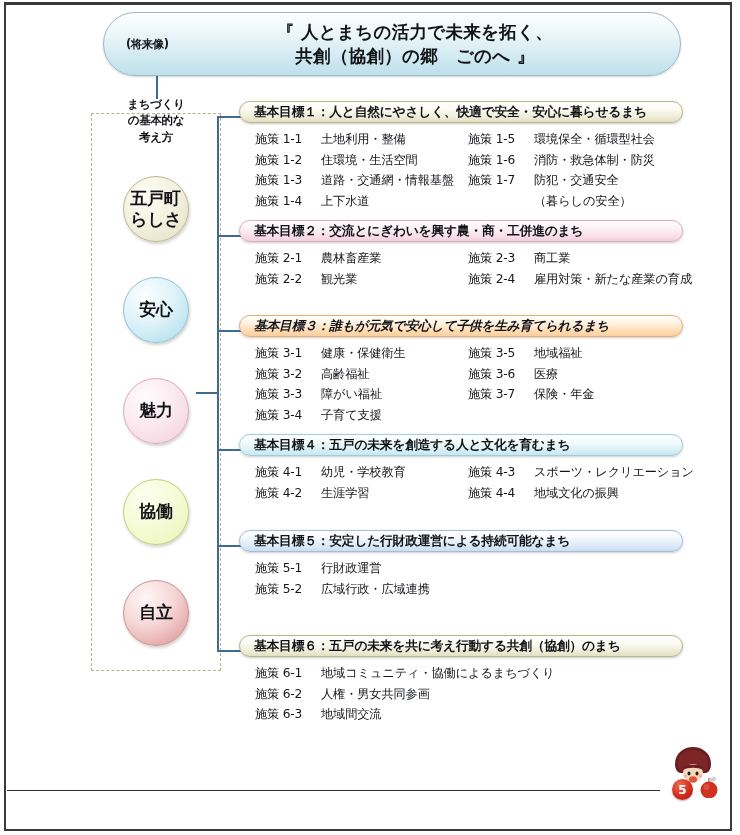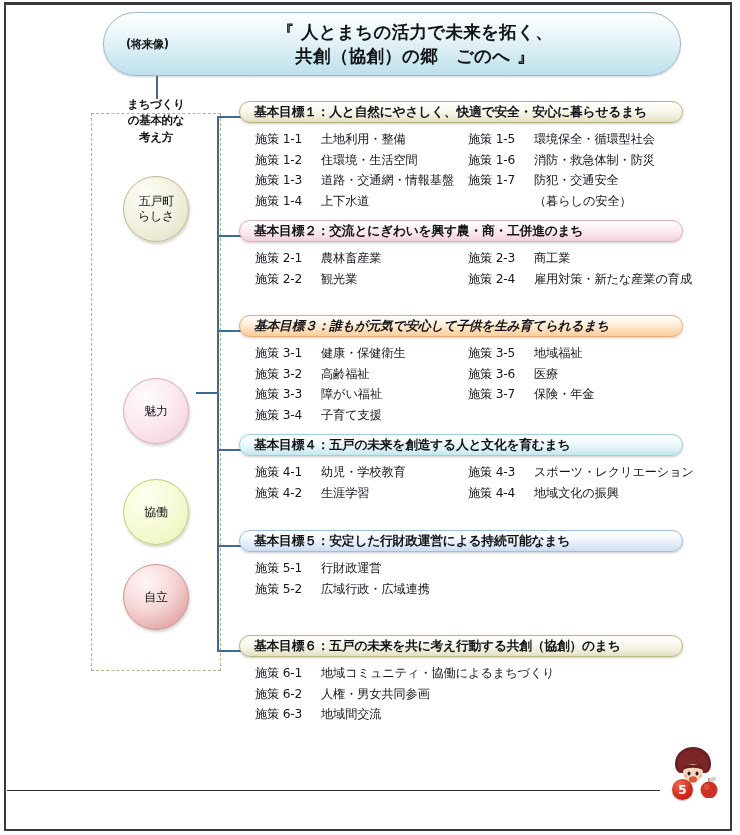--- a/index.html
+++ b/index.html
@@ -87,33 +87,33 @@
     color: #101114;
     white-space: pre-line;
     z-index: 3;
   }
   .keyword-circle {
     position: absolute;
     left: 50%; transform: translateX(-50%);
     width: 66px; height: 66px;
     border-radius: 50%;
     display: flex; align-items: center; justify-content: center;
-    text-align: right;
-    font-size: 12px; font-weight: normal;
+    text-align: left;
+    font-size: 17px; font-weight: bold;
     line-height: 1.25;
     letter-spacing: -.3px;
     color: #121316;
     white-space: pre-line;
     box-shadow: 1px 2px 3px rgba(120,115,100,.33);
   }
   .kc-0 { top: 62px;  background: radial-gradient(circle at 34% 28%, #fdfdf5 0%, #f3f1e0 48%, #e2dfc4 100%); border: 1px solid #bdb88f; }
   .kc-1 { top: 163px; background: radial-gradient(circle at 34% 28%, #fbffff 0%, #dff2f9 45%, #a9dcec 100%); border: 1px solid #8dc4d7; }
   .kc-2 { top: 264px; background: radial-gradient(circle at 34% 28%, #fffbfc 0%, #fbeaf0 45%, #f2cddb 100%); border: 1px solid #dda9bd; }
   .kc-3 { top: 365px; background: radial-gradient(circle at 34% 28%, #fdffef 0%, #f6fbd8 45%, #e9f3b4 100%); border: 1px solid #bcd277; }
-  .kc-4 { top: 450px; background: radial-gradient(circle at 34% 26%, #fff6f6 0%, #f6d6d6 45%, #d98e8e 100%); border: 1px solid #cb9393; }
+  .kc-4 { top: 466px; background: radial-gradient(circle at 34% 26%, #fff6f6 0%, #f6d6d6 45%, #d98e8e 100%); border: 1px solid #cb9393; }
 
   
   #stem-sidebar {
     position: absolute;
     left: 196px; top: 392px;
     width: 23px; height: 2px;
     background: #3f6a92;
   }
   #trunk {
     position: absolute;
@@ -202,20 +202,21 @@
 </div>
 
 <div id="stem-vision"></div>
 
 <div id="sidebar-heading">まちづくり
 の基本的な
 考え方</div>
 <div id="sidebar">
   <div class="keyword-circle kc-0">五戸町
 らしさ</div>
+  <div class="keyword-circle kc-1">安心</div>
   <div class="keyword-circle kc-2">魅力</div>
   <div class="keyword-circle kc-3">協働</div>
   <div class="keyword-circle kc-4">自立</div>
 </div>
 
 <div id="stem-sidebar"></div>
 <div id="trunk"></div>
 <div class="branch" style="top:116px"></div>
 <div class="branch" style="top:235px"></div>
 <div class="branch" style="top:330px"></div>

